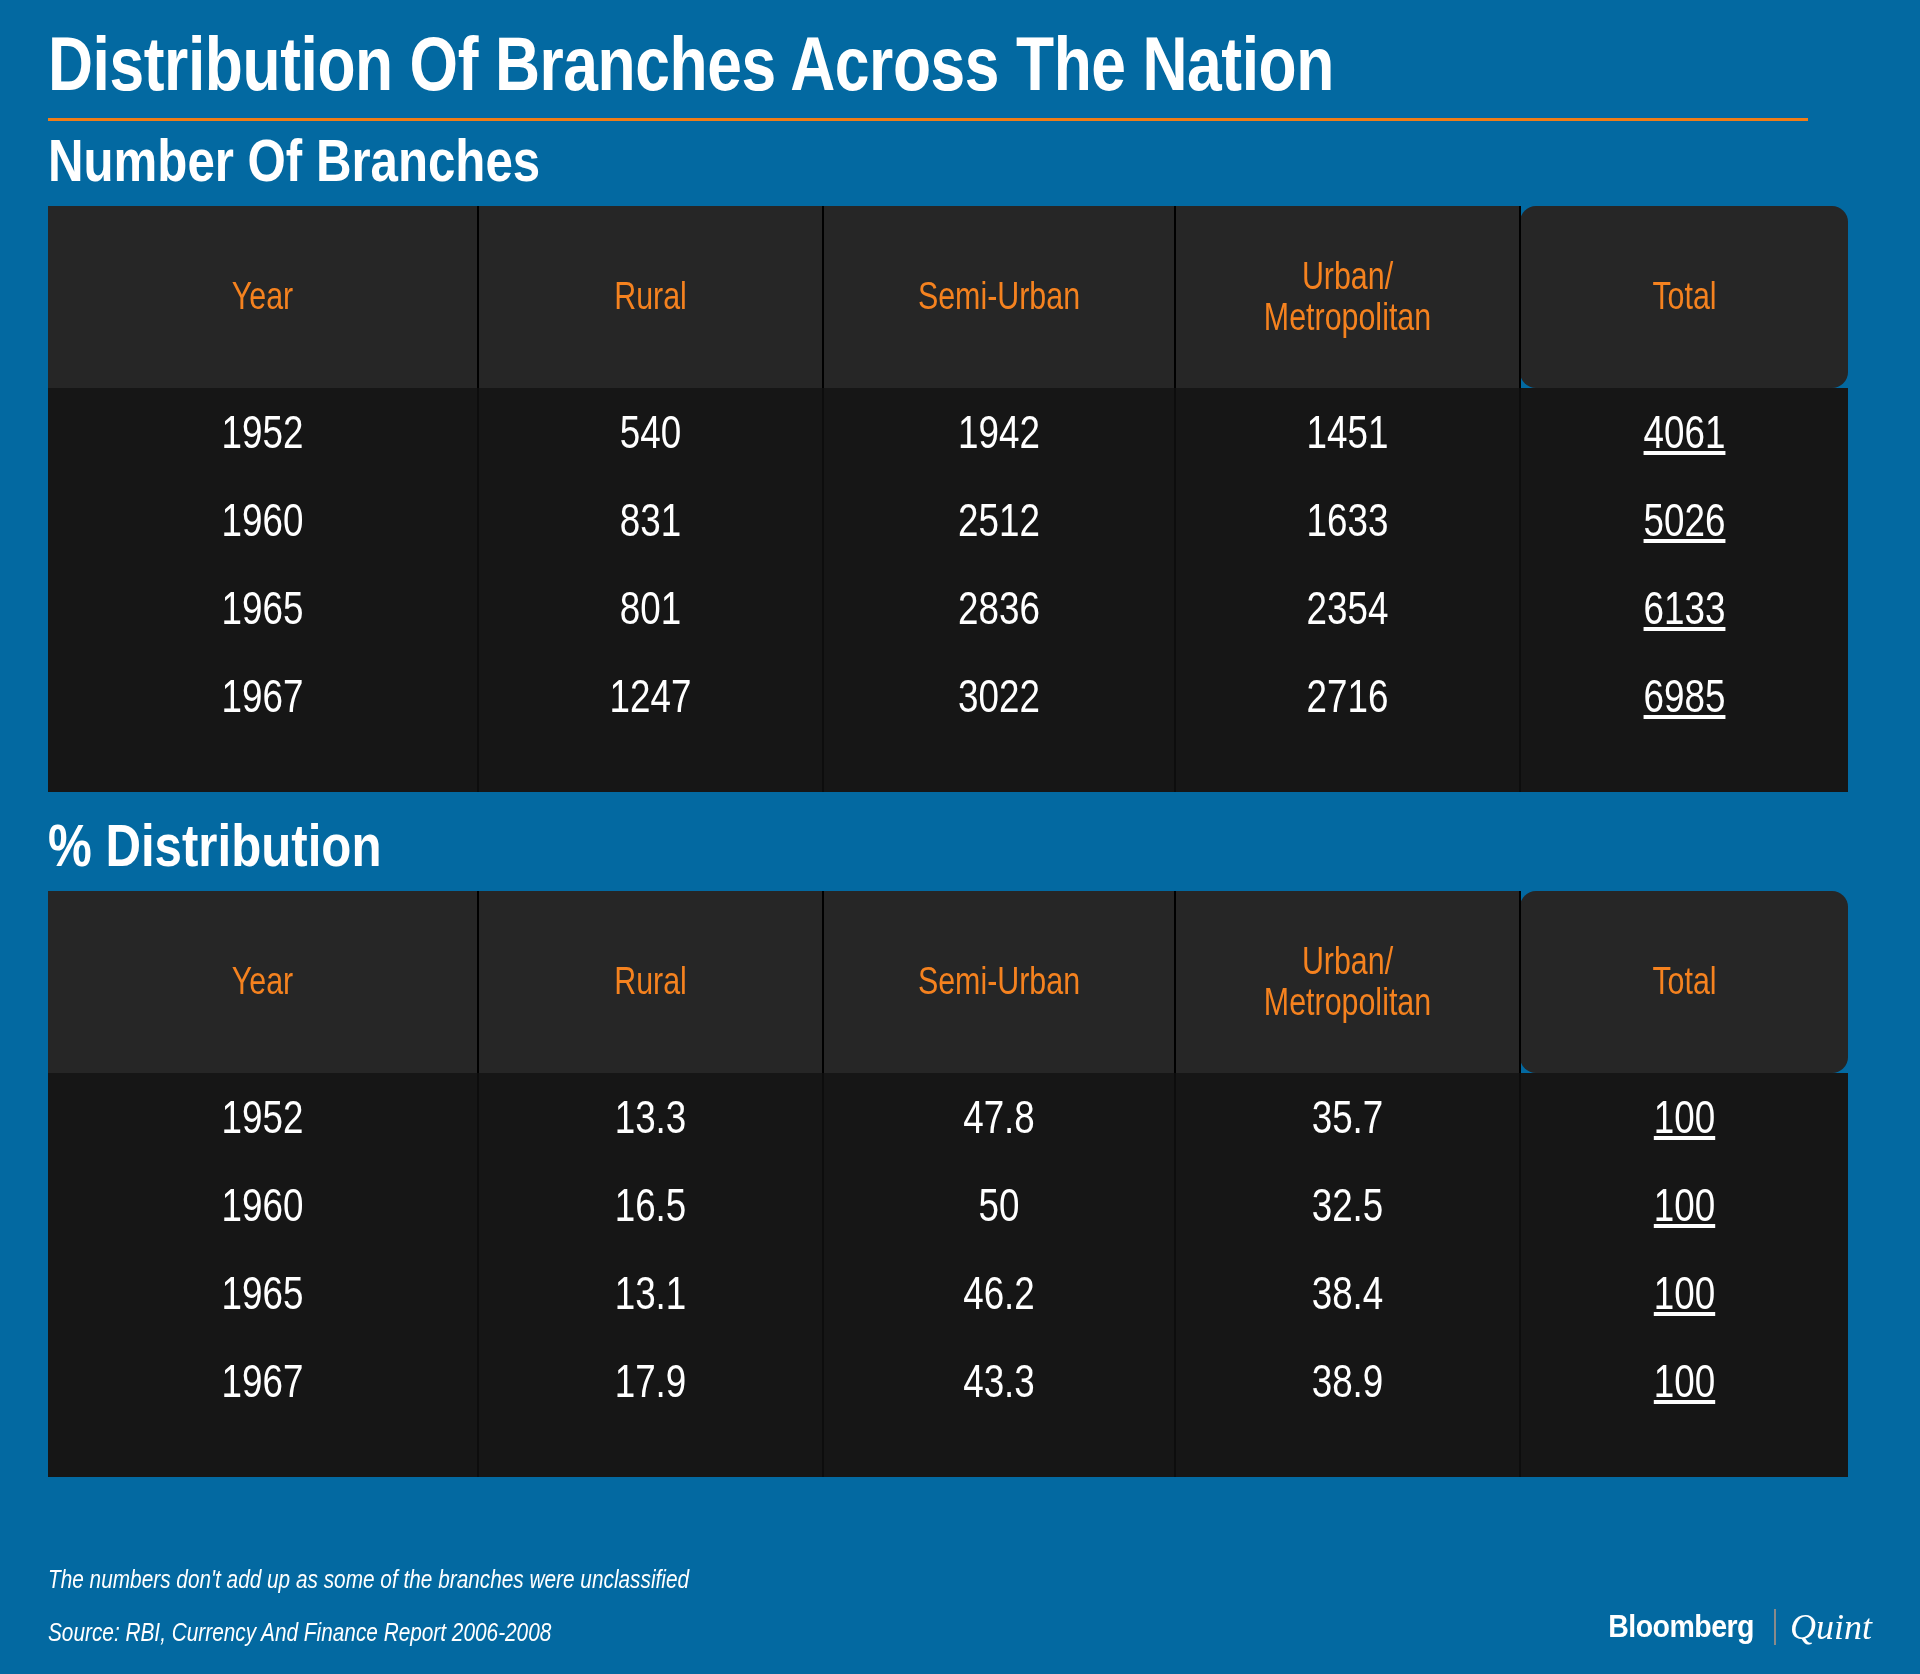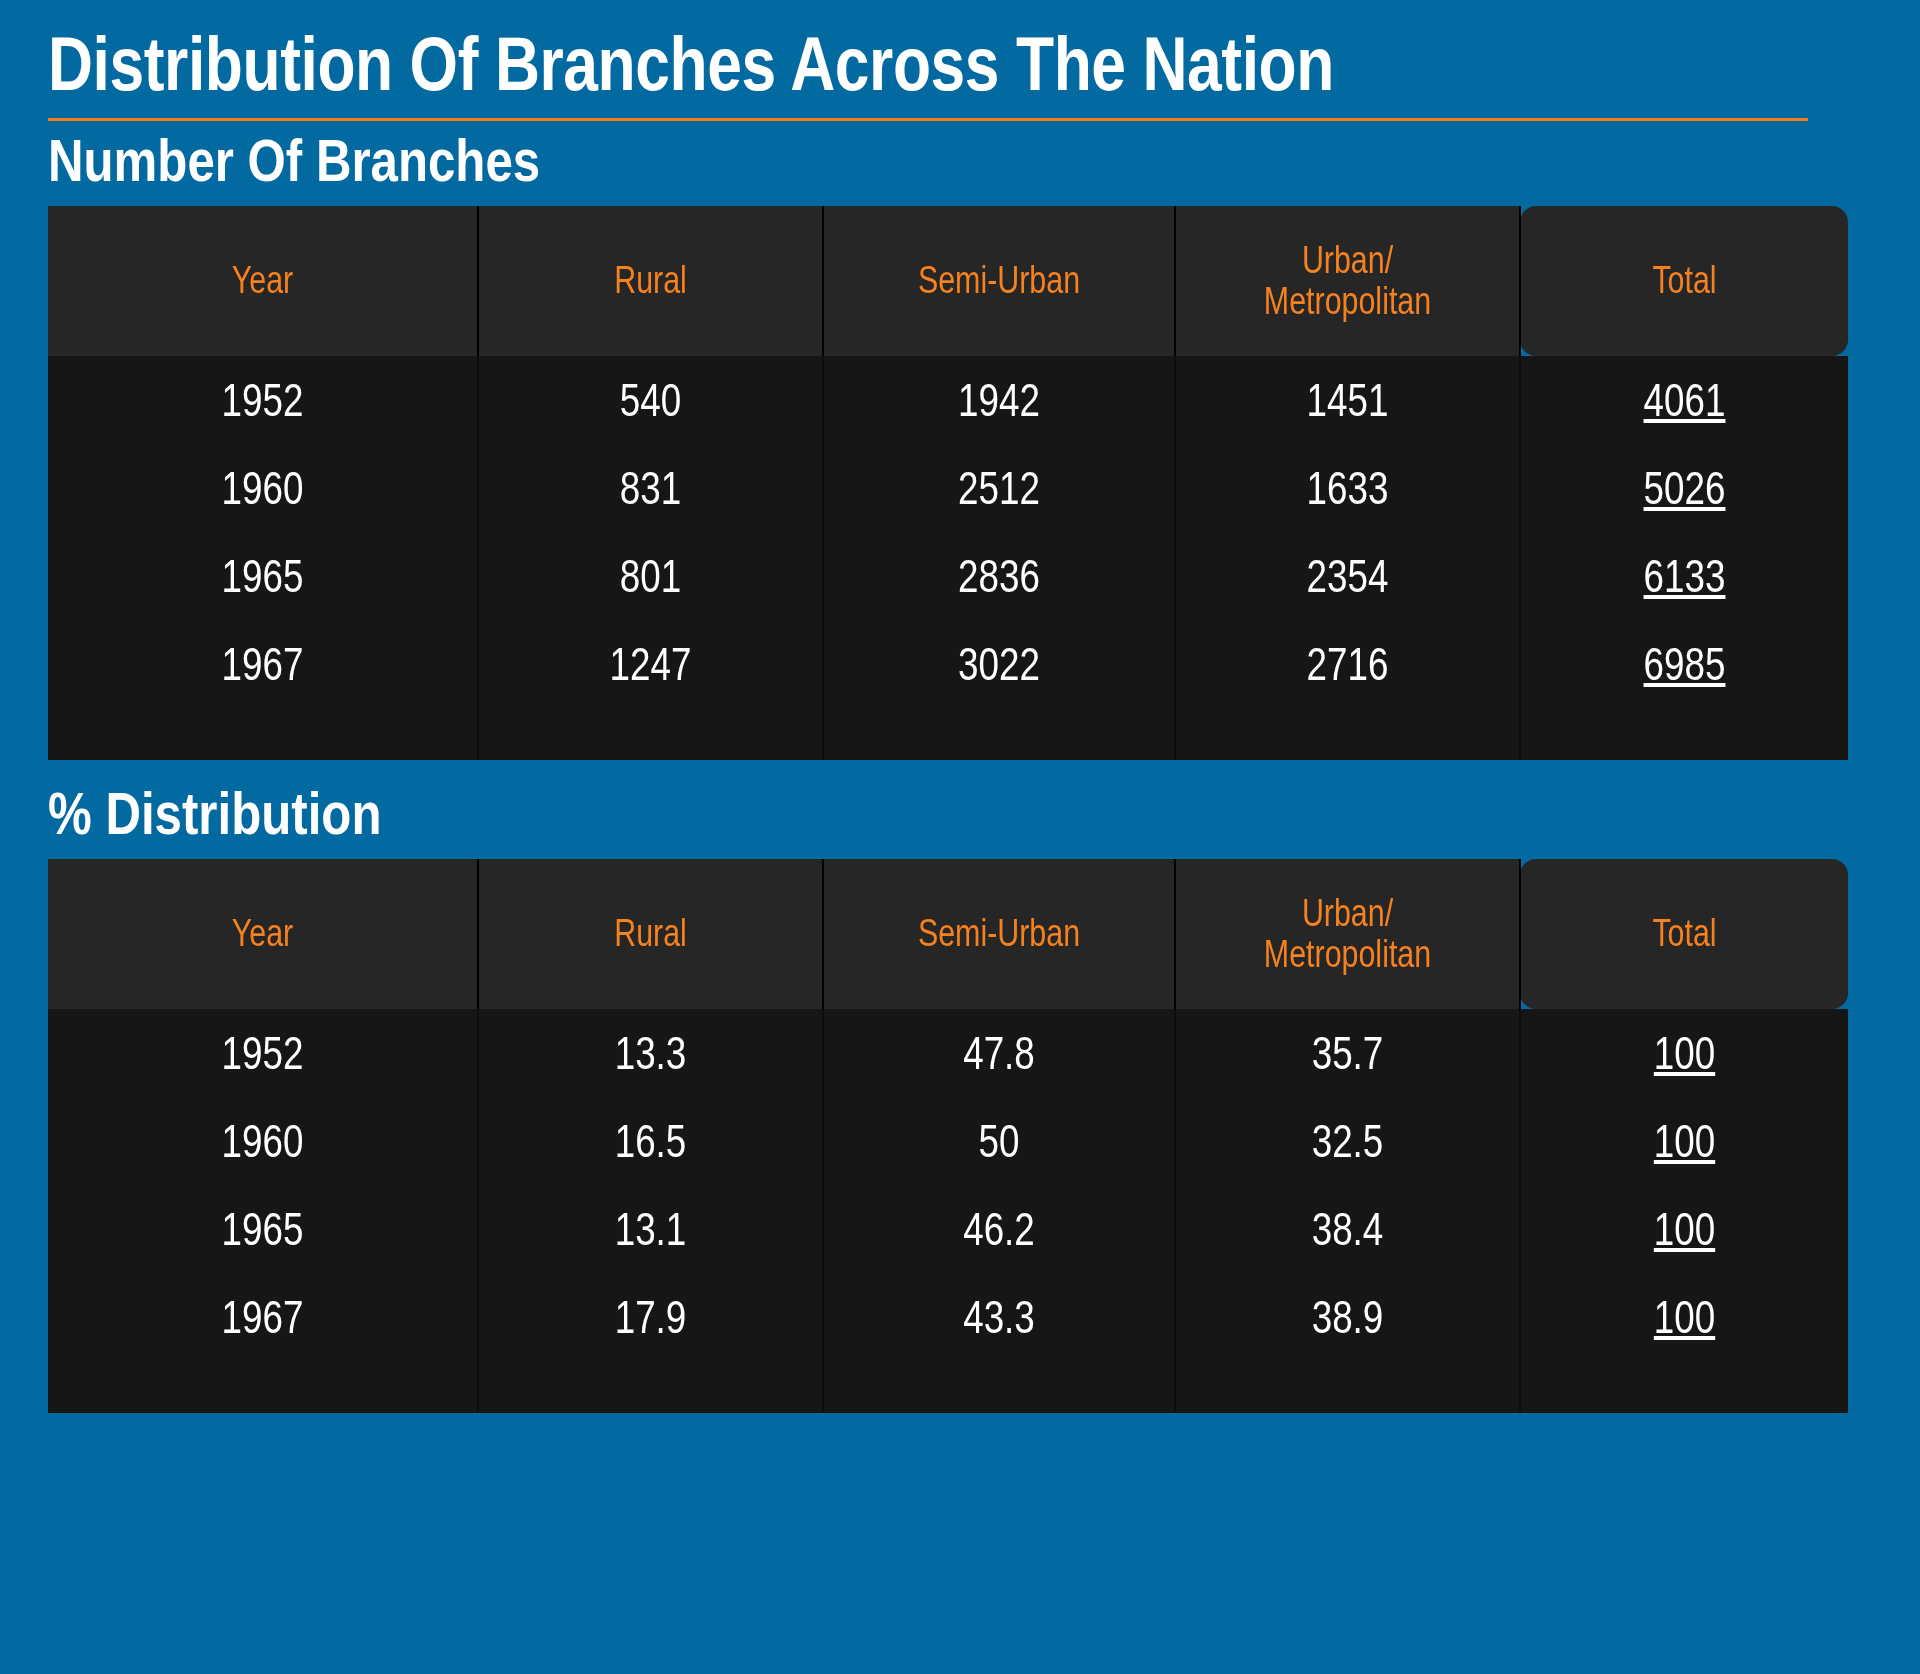--- a/index.html
+++ b/index.html
@@ -67,21 +67,21 @@
   .tbl col.c-semi  { width: 352px; }
   .tbl col.c-urban { width: 345px; }
   .tbl col.c-total { width: 328px; }
 
   .tbl thead th {
     background: #262626;
     color: #f5821f;
     font-size: 38px;
     font-weight: normal;
     text-align: center;
-    height: 150px;
+    height: 182px;
     vertical-align: middle;
     border-right: 2px solid #000000;
     transform-origin: center;
     padding: 0;
   }
   .tbl thead th:last-child { border-right: none; border-radius: 16px; }
   .tbl thead th .hcell {
     display: block;
     transform: scaleX(0.8);
     line-height: 1.08;
@@ -377,14 +377,23 @@
       <tr class="spacer">
         <td></td>
           <td></td>
           <td></td>
           <td></td>
           <td></td>
       </tr>
     </tbody>
   </table>
 
+  <div class="footer">
+    <div class="foot-note">The numbers don't add up as some of the branches were unclassified</div>
+    <div class="foot-src">Source: RBI, Currency And Finance Report 2006-2008</div>
+    <div class="logos">
+      <div class="logo-bloomberg">Bloomberg</div>
+      <div class="logo-sep"></div>
+      <div class="logo-quint">Quint</div>
+    </div>
+  </div>
 
 </div>
 
 </body></html>

